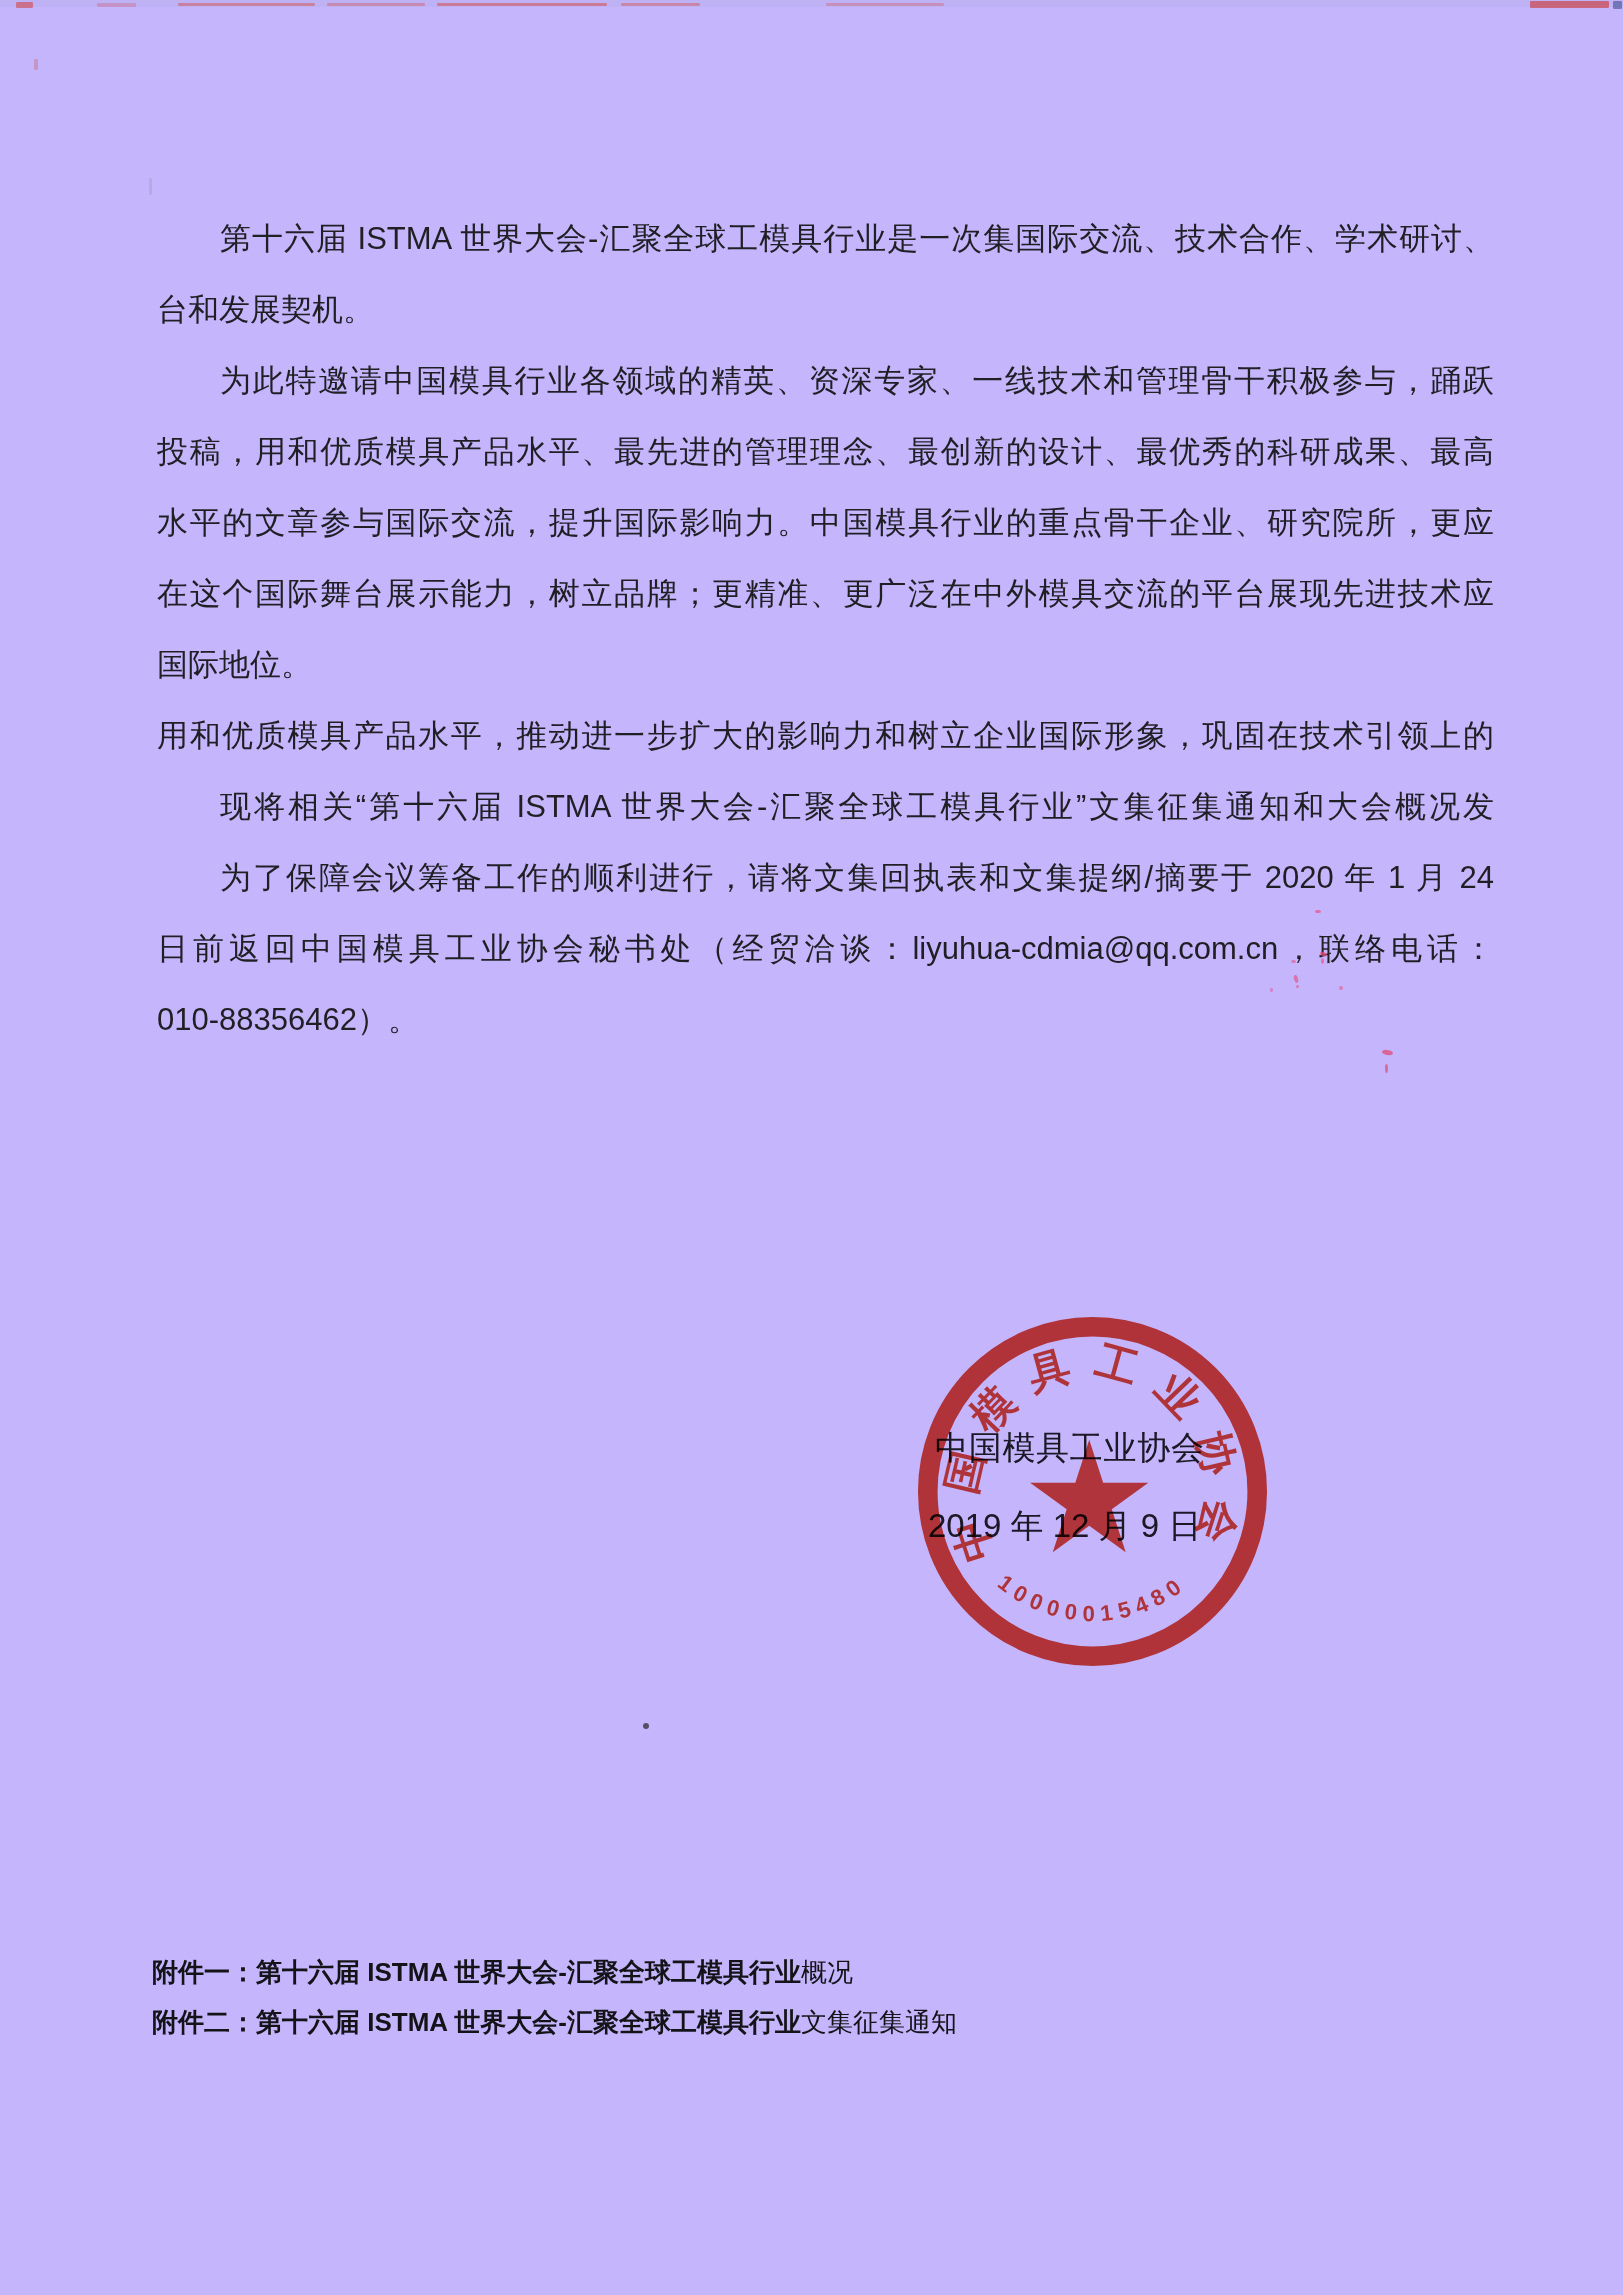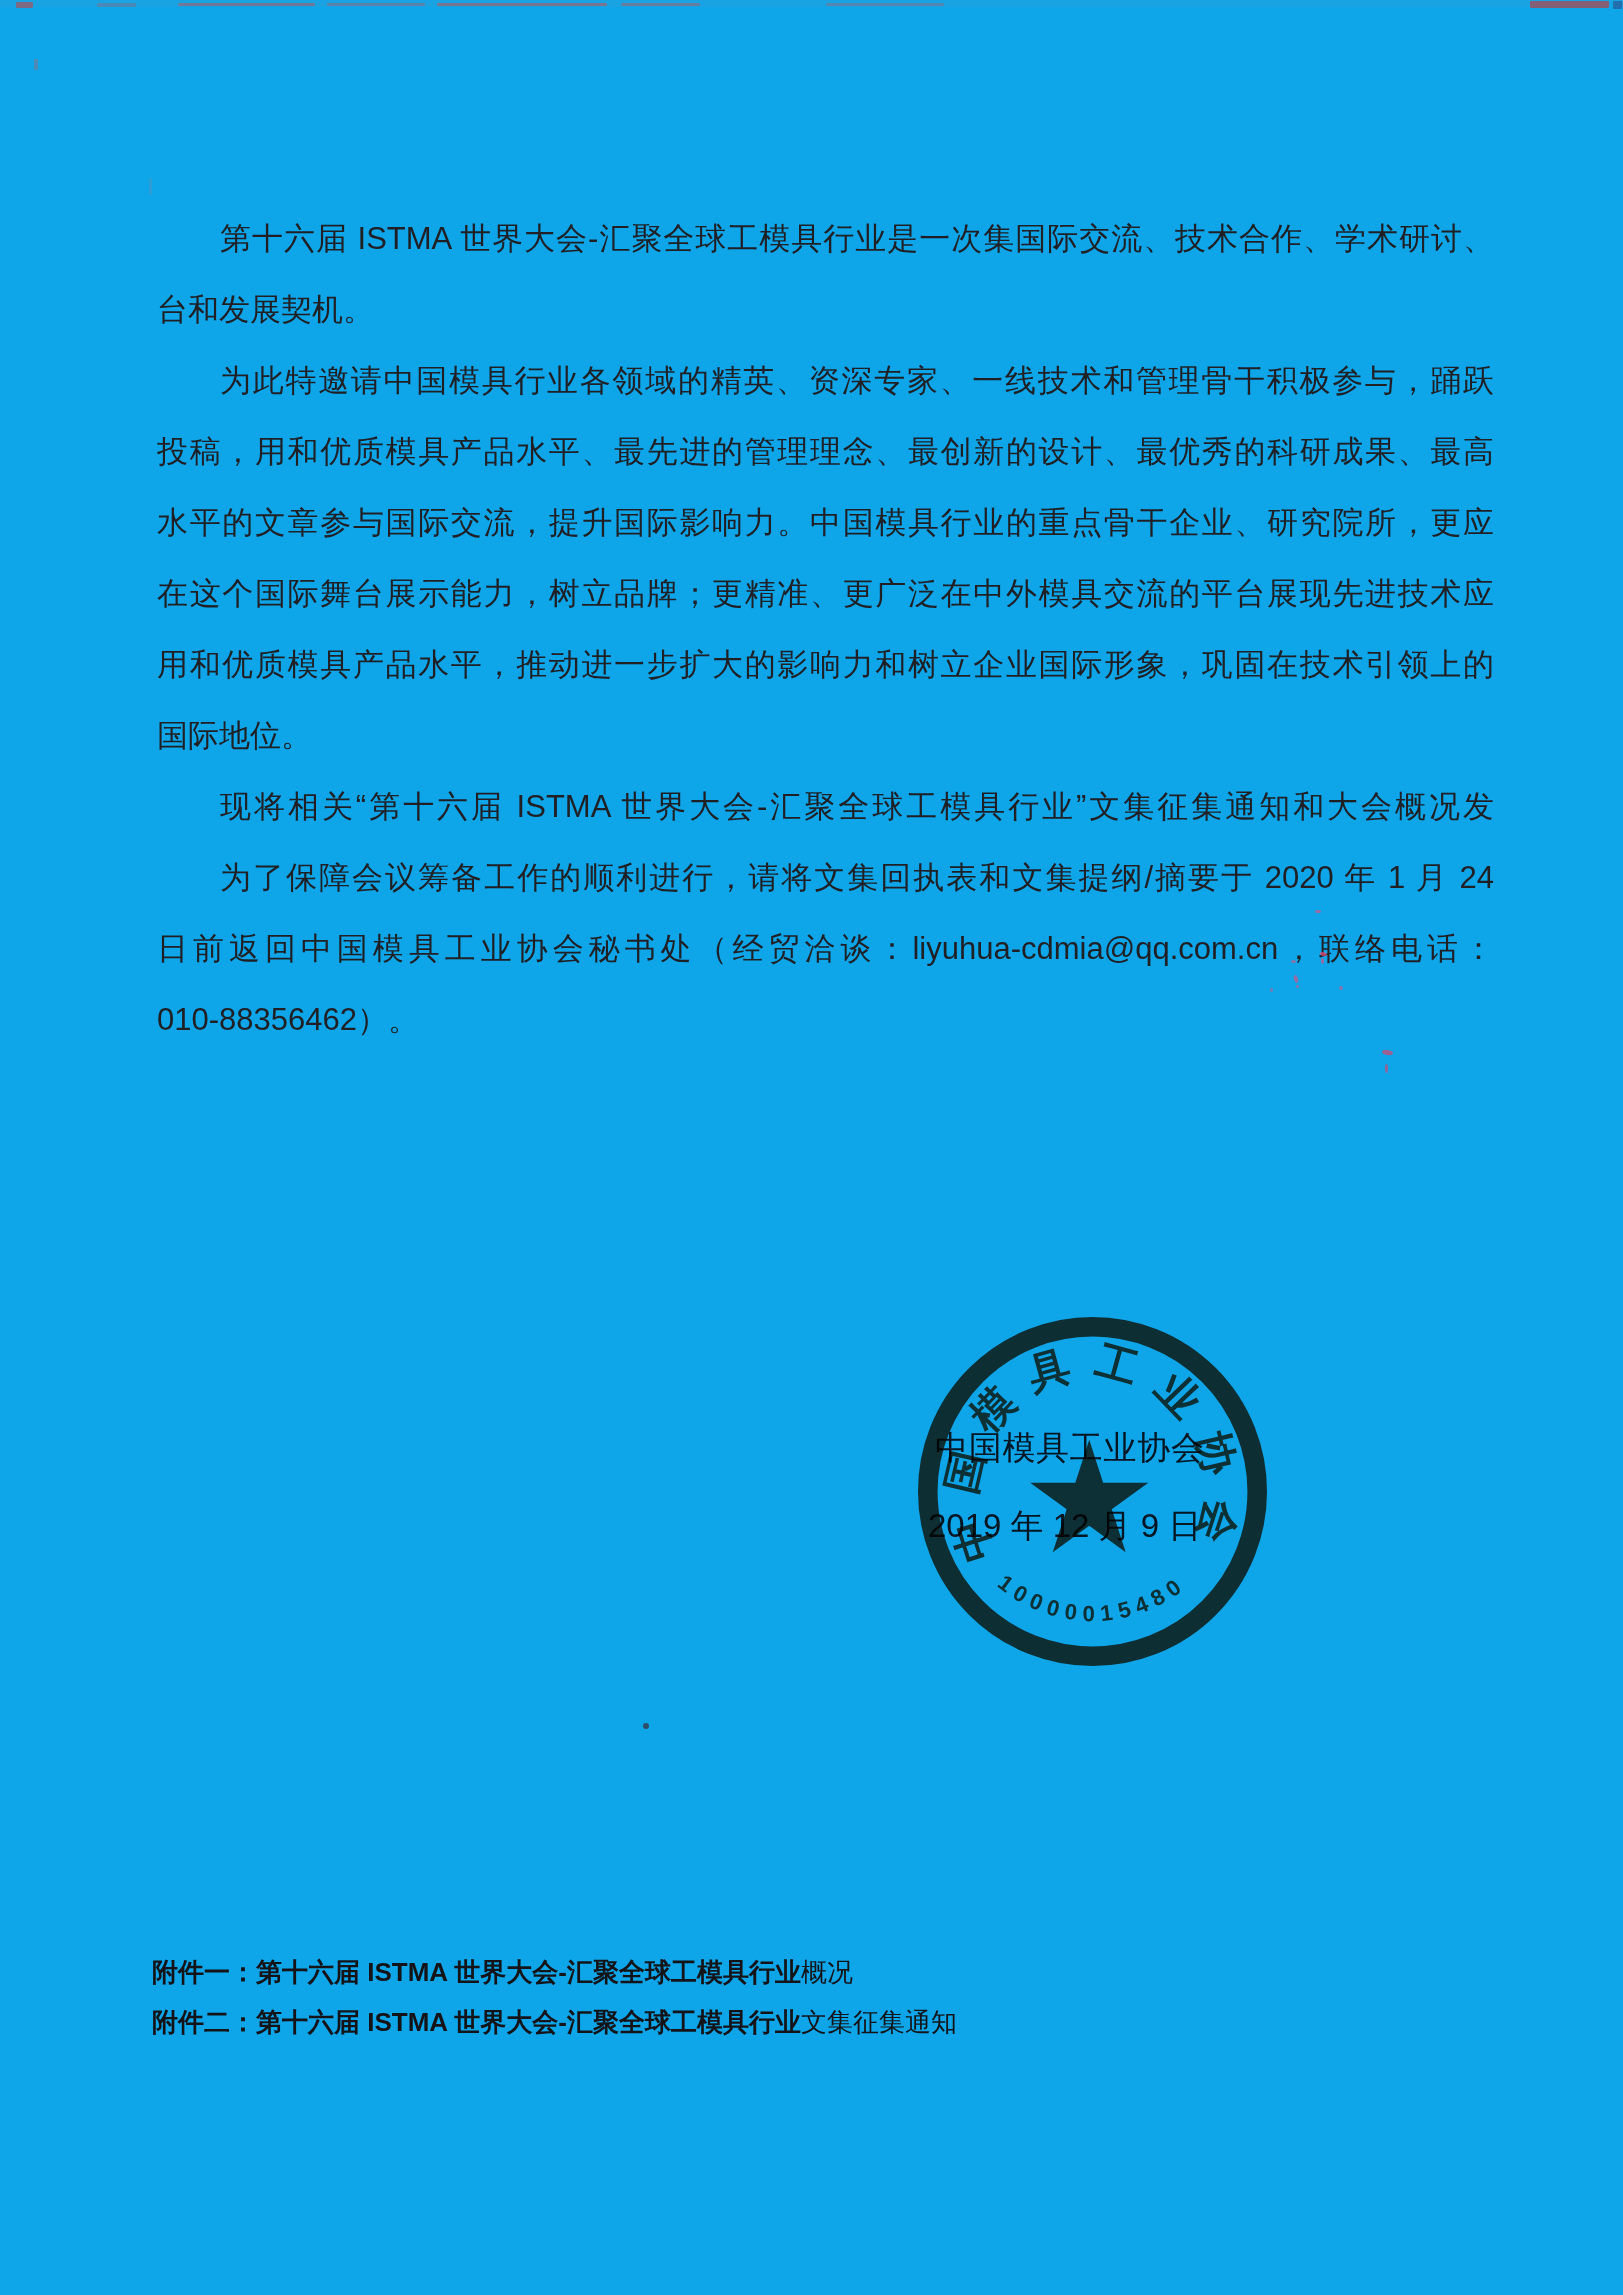--- a/index.html
+++ b/index.html
@@ -1,19 +1,19 @@
 <!DOCTYPE html>
 <html style="font-size:10.5px"><head>
 <meta charset="utf-8">
 <style>
   html,body{margin:0;padding:0;background:#e9e9e9;}
   .page{
     position:relative;
     width:1623px;height:2295px;
-    background:#0ea5e9;
+    background:#c4b5fd;
     overflow:hidden;
     font-family:"Liberation Sans",sans-serif;
     color:#1f1f24;
   }
   
   .body-text{
     position:absolute;left:157px;top:203px;width:1337px;
     font-size:31px;color:#1f1f24;
   }
   .line{
@@ -83,22 +83,22 @@
   <span class="speck" style="left:1385px;top:1064px;width:3.3px;height:9.2px;background:rgba(230,60,100,0.60);"></span>
   <span class="speck" style="left:643px;top:1723px;width:5.9px;height:5.9px;background:rgba(55,55,70,0.8);"></span>
 
   <div class="body-text">
     <div class="line indent fill">第十六届 ISTMA 世界大会-汇聚全球工模具行业是一次集国际交流、技术合作、学术研讨、</div>
     <div class="line last">台和发展契机。</div>
     <div class="line indent fill">为此特邀请中国模具行业各领域的精英、资深专家、一线技术和管理骨干积极参与，踊跃</div>
     <div class="line fill">投稿，用和优质模具产品水平、最先进的管理理念、最创新的设计、最优秀的科研成果、最高</div>
     <div class="line fill">水平的文章参与国际交流，提升国际影响力。中国模具行业的重点骨干企业、研究院所，更应</div>
     <div class="line fill">在这个国际舞台展示能力，树立品牌；更精准、更广泛在中外模具交流的平台展现先进技术应</div>
+    <div class="line last">国际地位。</div>
     <div class="line fill">用和优质模具产品水平，推动进一步扩大的影响力和树立企业国际形象，巩固在技术引领上的</div>
-    <div class="line last">国际地位。</div>
     <div class="line indent fill">现将相关“第十六届 ISTMA 世界大会-汇聚全球工模具行业”文集征集通知和大会概况发</div>
     <div class="line indent fill">为了保障会议筹备工作的顺利进行，请将文集回执表和文集提纲/摘要于 2020 年 1 月 24</div>
     <div class="line fill">日前返回中国模具工业协会秘书处（经贸洽谈：liyuhua-cdmia@qq.com.cn，联络电话：</div>
     <div class="line last">010-88356462）。</div>
   </div>
 
   <div class="seal-wrap">
     <svg width="353" height="359" viewBox="0 0 540 548" xmlns="http://www.w3.org/2000/svg">
       <defs>
         <path id="arcTop" d="M 135.9 386.5 A 175 175 0 1 1 404.1 386.5" fill="none"></path>

